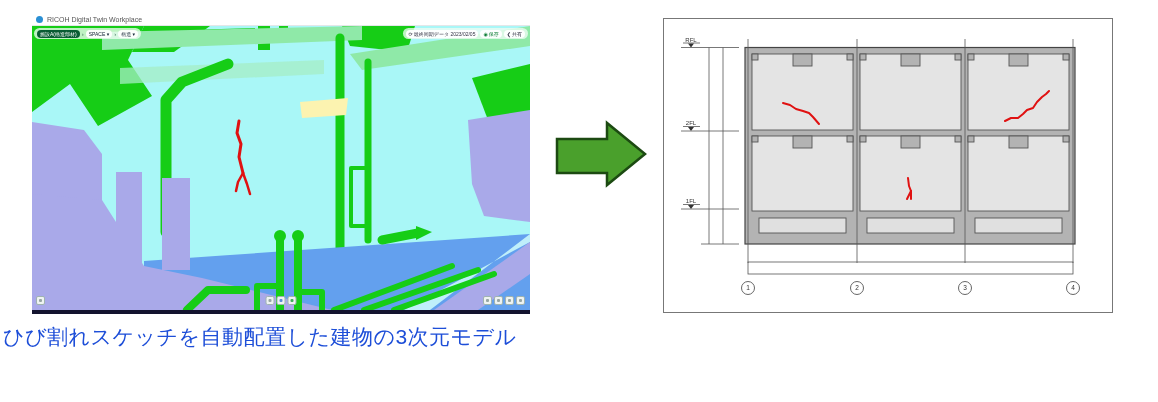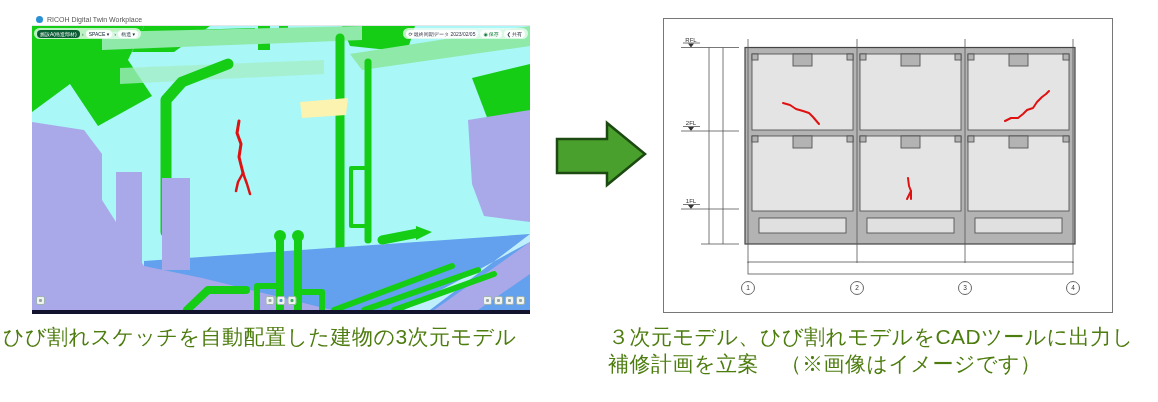--- a/index.html
+++ b/index.html
@@ -41,21 +41,21 @@
   .mini-btn.green::after{background:#3fae5a;}
 
   
   .flow-arrow{position:absolute;left:550px;top:113px;width:100px;height:75px;}
 
   
   .cad-box{position:absolute;left:663px;top:18px;width:450px;height:295px;background:#fff;}
   .cad-box svg{display:block;}
 
   
-  .caption{position:absolute;font-size:21px;line-height:27px;color:#4d7c0f;white-space:nowrap;
+  .caption{position:absolute;font-size:21px;line-height:27px;color:#1d4ed8;white-space:nowrap;
            font-family:"Liberation Sans",sans-serif;letter-spacing:0.5px;}
   .caption.left{left:3px;top:323px;}
   .caption.right{left:608px;top:323px;}
 </style>
 </head>
 <body>
 
 <div class="canvas">
 
   <div class="app-window">
@@ -271,18 +271,14 @@
         <text x="302" y="272.3">3</text>
         <circle cx="410" cy="270" r="6.5" fill="#fff" stroke="#555" stroke-width="0.9"></circle>
         <text x="410" y="272.3">4</text>
       </g>
     </svg>
   </div>
 
   <div class="caption left">
     <div>ひび割れスケッチを自動配置した建物の3次元モデル</div>
   </div>
-  <div class="caption right">
-    <div>３次元モデル、ひび割れモデルをCADツールに出力し</div>
-    <div>補修計画を立案　（※画像はイメージです）</div>
-  </div>
 
 </div>
 
 </body></html>

